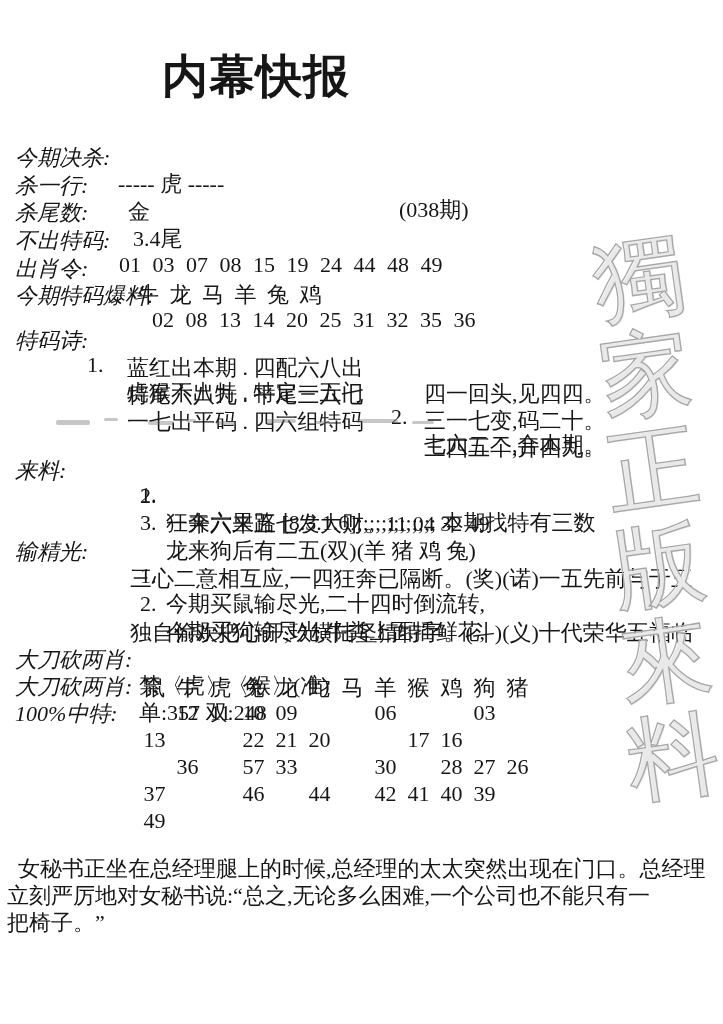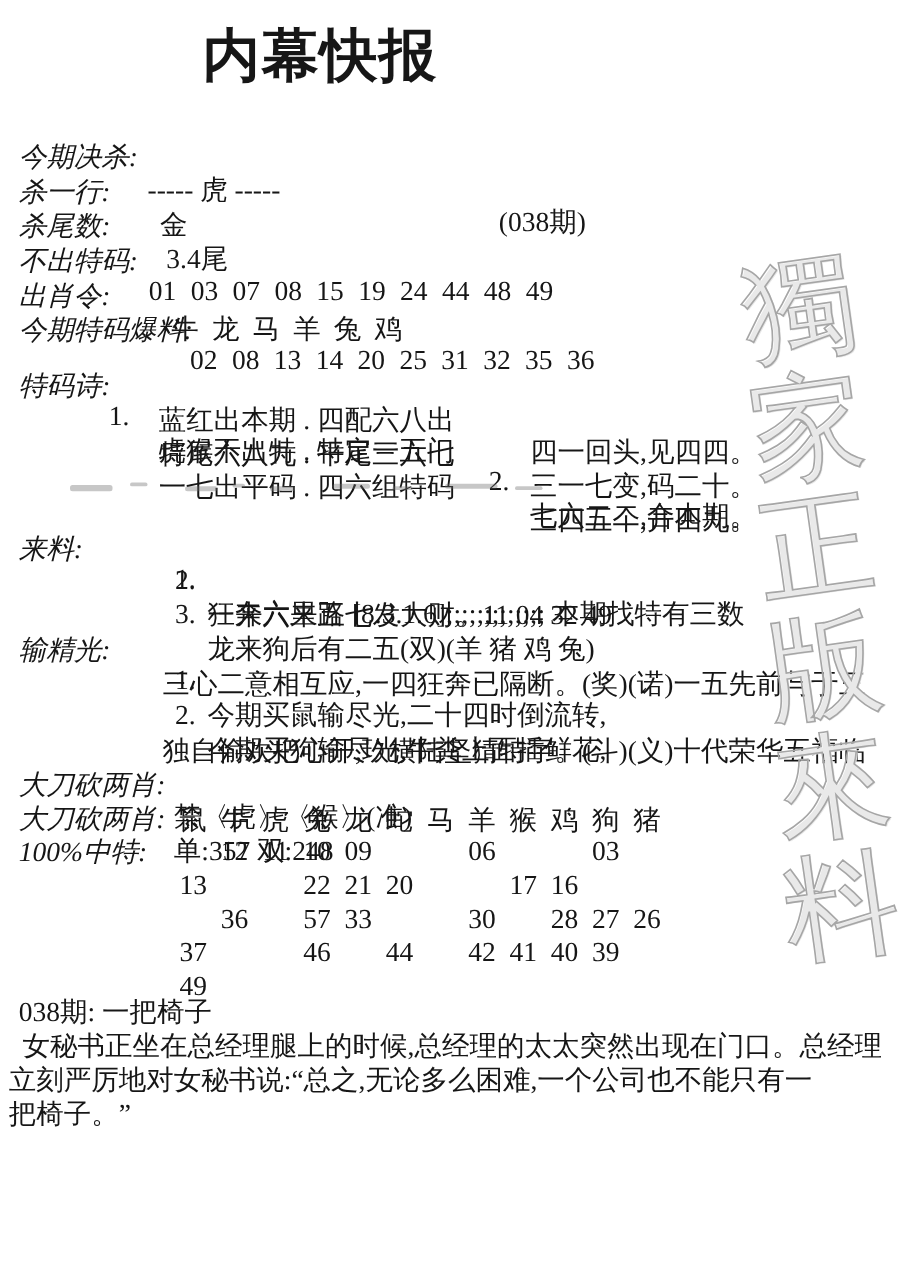--- a/index.html
+++ b/index.html
@@ -4,21 +4,21 @@
 <style>
   html,body{margin:0;padding:0;}
   body{
     width:723px;height:1024px;
     background:#ffffff;
     font-family:"Liberation Serif","DejaVu Serif",serif;
     color:#161616;
     position:relative;
     overflow:hidden;
   }
-  .page{position:absolute;inset:0;background:#fff;}
+  .page{position:absolute;inset:0;background:#fff;margin-top:32px;}
 
   .title{
     position:absolute;top:14px;left:162px;
     font-size:46px;font-weight:bold;letter-spacing:1px;white-space:nowrap;
   }
 
   .line{position:absolute;height:27px;font-size:22px;white-space:pre;}
   .lab{position:absolute;left:15px;white-space:pre;font-style:italic;}
   .val{position:absolute;white-space:pre;}
   .numwide{word-spacing:6px;}
@@ -254,21 +254,20 @@
     <span class="cell"></span>
     <span class="cell"></span>
     <span class="cell"></span>
     <span class="cell"></span>
     <span class="cell"></span>
     <span class="cell"></span>
     <span class="cell"></span>
     <span class="cell"></span>
   </div>
 
-  <div class="story-line" style="top:795px;left:15px;">038期: 一把椅子</div>
   <div class="story-line" style="top:822px;">  女秘书正坐在总经理腿上的时候,总经理的太太突然出现在门口。总经理</div>
   <div class="story-line" style="top:849px;">立刻严厉地对女秘书说:“总之,无论多么困难,一个公司也不能只有一</div>
   <div class="story-line" style="top:876px;">把椅子。”</div>
 
   <div class="watermark">
     <span class="wchar">獨</span>
     <span class="wchar">家</span>
     <span class="wchar">正</span>
     <span class="wchar">版</span>
     <span class="wchar">來</span>

